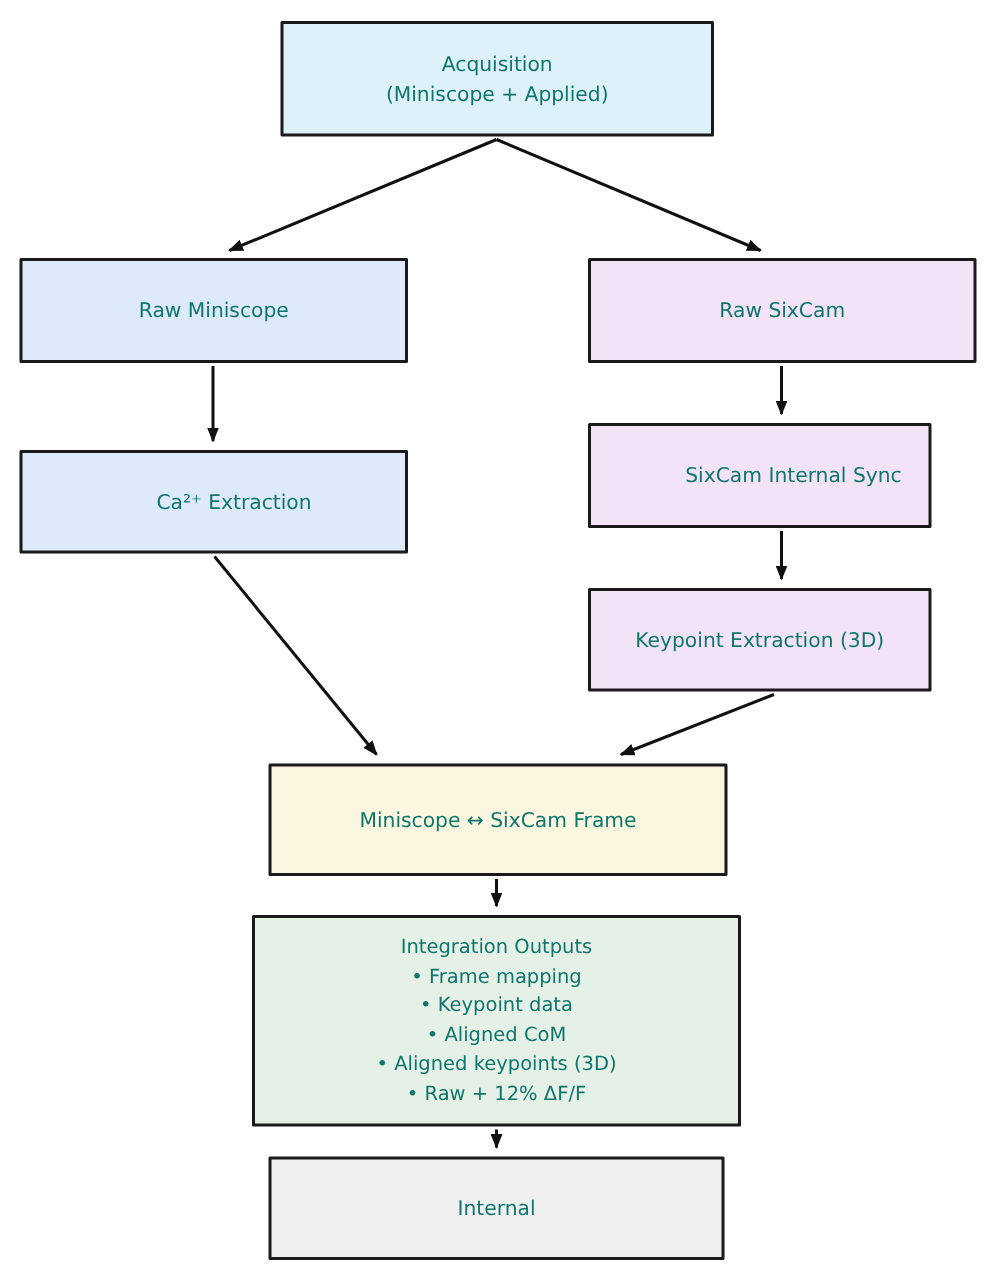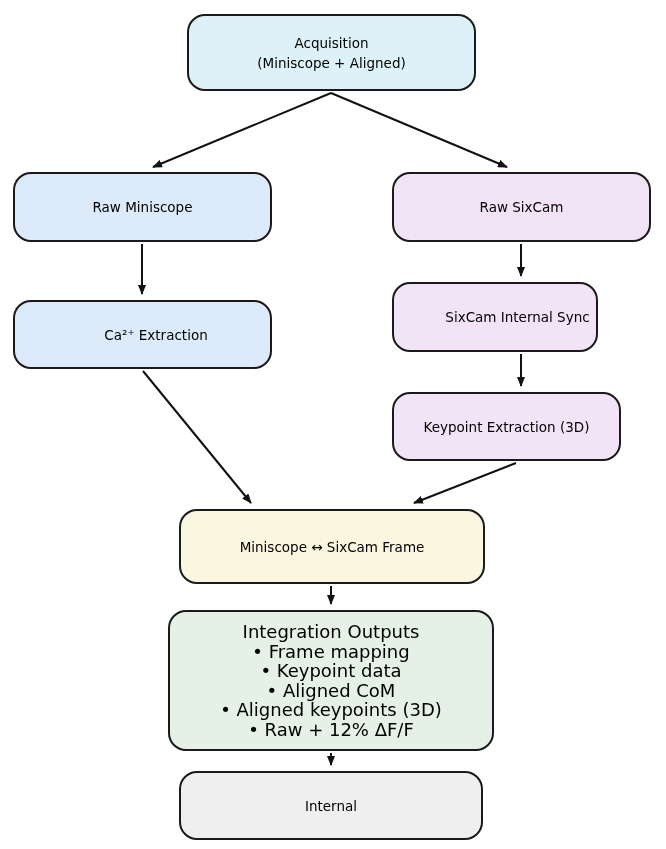--- a/index.html
+++ b/index.html
@@ -12,40 +12,40 @@
     width: 666px;
     height: 849px;
     background: #ffffff;
     font-family: "DejaVu Sans", "Liberation Sans", sans-serif;
     overflow: hidden;
   }
   .node {
     position: absolute;
     box-sizing: border-box;
     border: 2.2px solid #1a1a1a;
-    border-radius: 18px;
+    border-radius: 1px;
     display: flex;
     flex-direction: column;
     align-items: center;
     justify-content: center;
     text-align: center;
-    color: #000000;
+    color: #0f766e;
     font-size: 13.5px;
     line-height: 20px;
   }
   .node .line { white-space: nowrap; }
   .node-acquisition            { left:187px; top:14px;  width:289px; height:77px; }
   .node-raw-miniscope          { left:13px;  top:172px; width:259px; height:70px;justify-content:center; }
   .node-raw-sixcam             { left:392px; top:172px; width:259px; height:70px; }
   .node-ca-extraction          { left:13px;  top:300px; width:259px; height:69px; }
-  .node-sixcam-internal-sync   { left:392px; top:282px; width:206px; height:70px;padding-left:45px; }
+  .node-sixcam-internal-sync   { left:392px; top:282px; width:229px; height:70px;padding-left:45px; }
   .node-keypoint-extraction    { left:392px; top:392px; width:229px; height:69px; }
   .node-miniscope-sixcam-sync  { left:179px; top:509px; width:306px; height:75px; }
   .node-integration-outputs    { left:168px; top:610px; width:326px; height:141px;
-                                 font-size:18px; line-height:19.5px; }
+                                 font-size:13px; line-height:19.5px; }
   .node-analysis               { left:179px; top:771px; width:304px; height:69px; }
   .edges {
     position: absolute;
     left: 0; top: 0;
     width: 666px; height: 849px;
     pointer-events: none;
   }
 </style>
 </head>
 <body>
@@ -64,21 +64,21 @@
     <line x1="521" y1="244" x2="521" y2="276" stroke="#111111" stroke-width="2" marker-end="url(#arrowhead)"></line>
     <line x1="521" y1="354" x2="521" y2="386" stroke="#111111" stroke-width="2" marker-end="url(#arrowhead)"></line>
     <line x1="143" y1="371" x2="251" y2="503" stroke="#111111" stroke-width="2" marker-end="url(#arrowhead)"></line>
     <line x1="516" y1="463" x2="414" y2="503" stroke="#111111" stroke-width="2" marker-end="url(#arrowhead)"></line>
     <line x1="331" y1="586" x2="331" y2="604" stroke="#111111" stroke-width="2" marker-end="url(#arrowhead)"></line>
     <line x1="331" y1="753" x2="331" y2="765" stroke="#111111" stroke-width="2" marker-end="url(#arrowhead)"></line>
   </svg>
 
   <div class="node node-acquisition" style="background-color: rgb(221, 242, 248);">
     <div class="line">Acquisition</div>
-    <div class="line">(Miniscope + Aligned)</div>
+    <div class="line">(Miniscope + Applied)</div>
   </div>
 
   <div class="node node-raw-miniscope" style="background-color: rgb(221, 234, 250);">
     <div class="line">Raw Miniscope</div>
   </div>
 
   <div class="node node-raw-sixcam" style="background-color: rgb(242, 228, 246); text-align: center;">
     <div class="line">Raw SixCam</div>
   </div>
 

